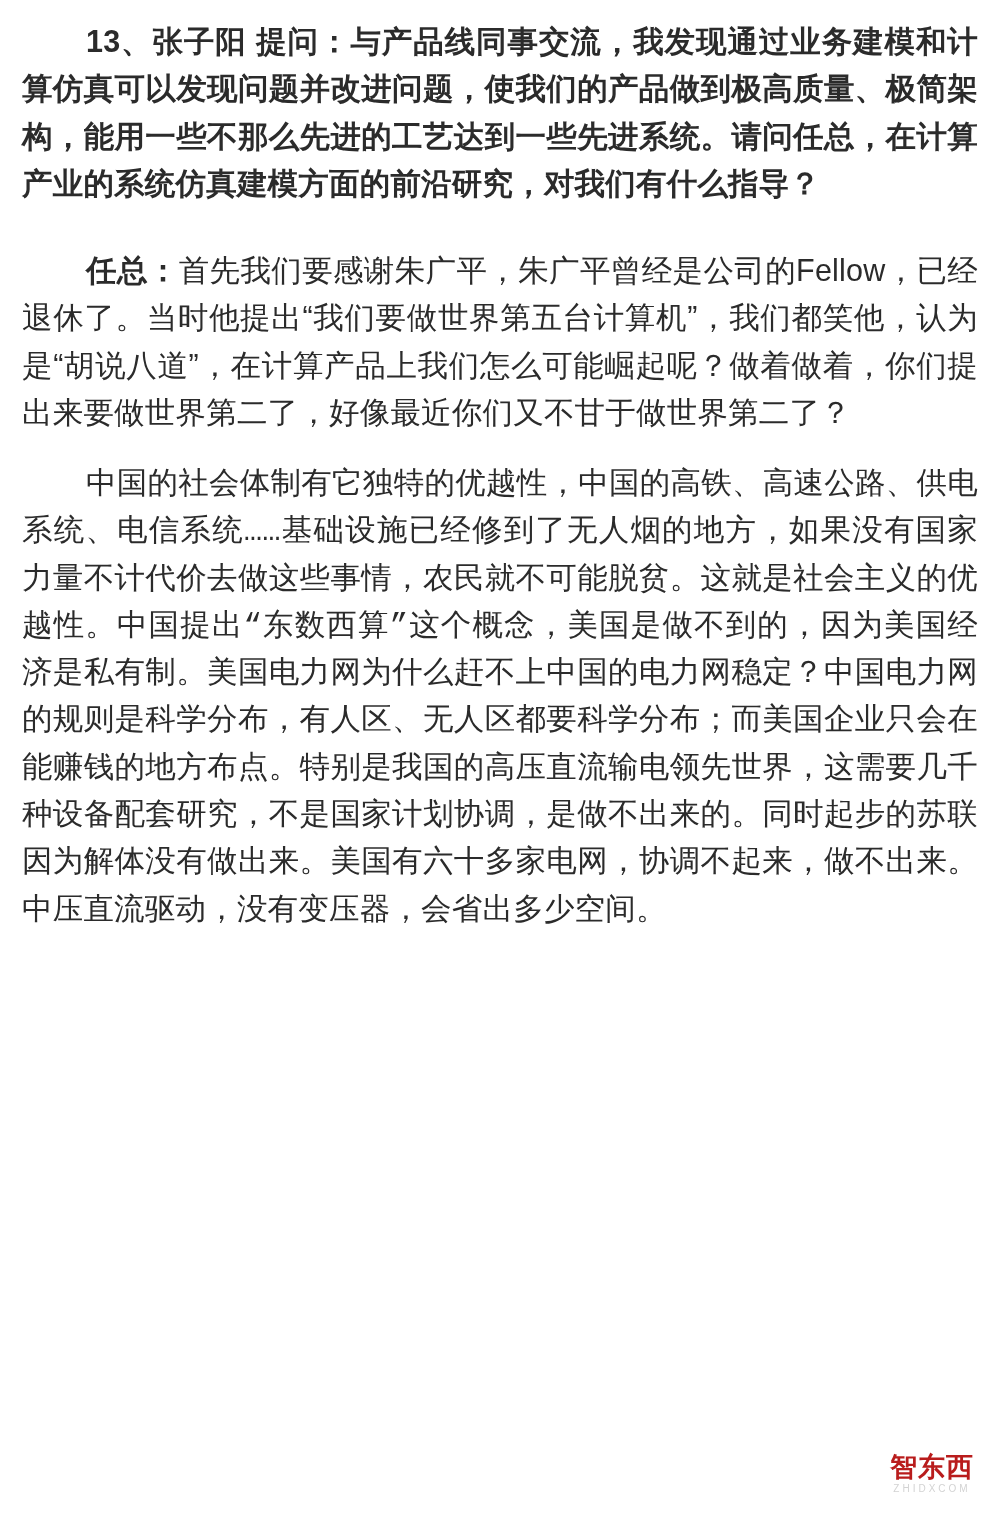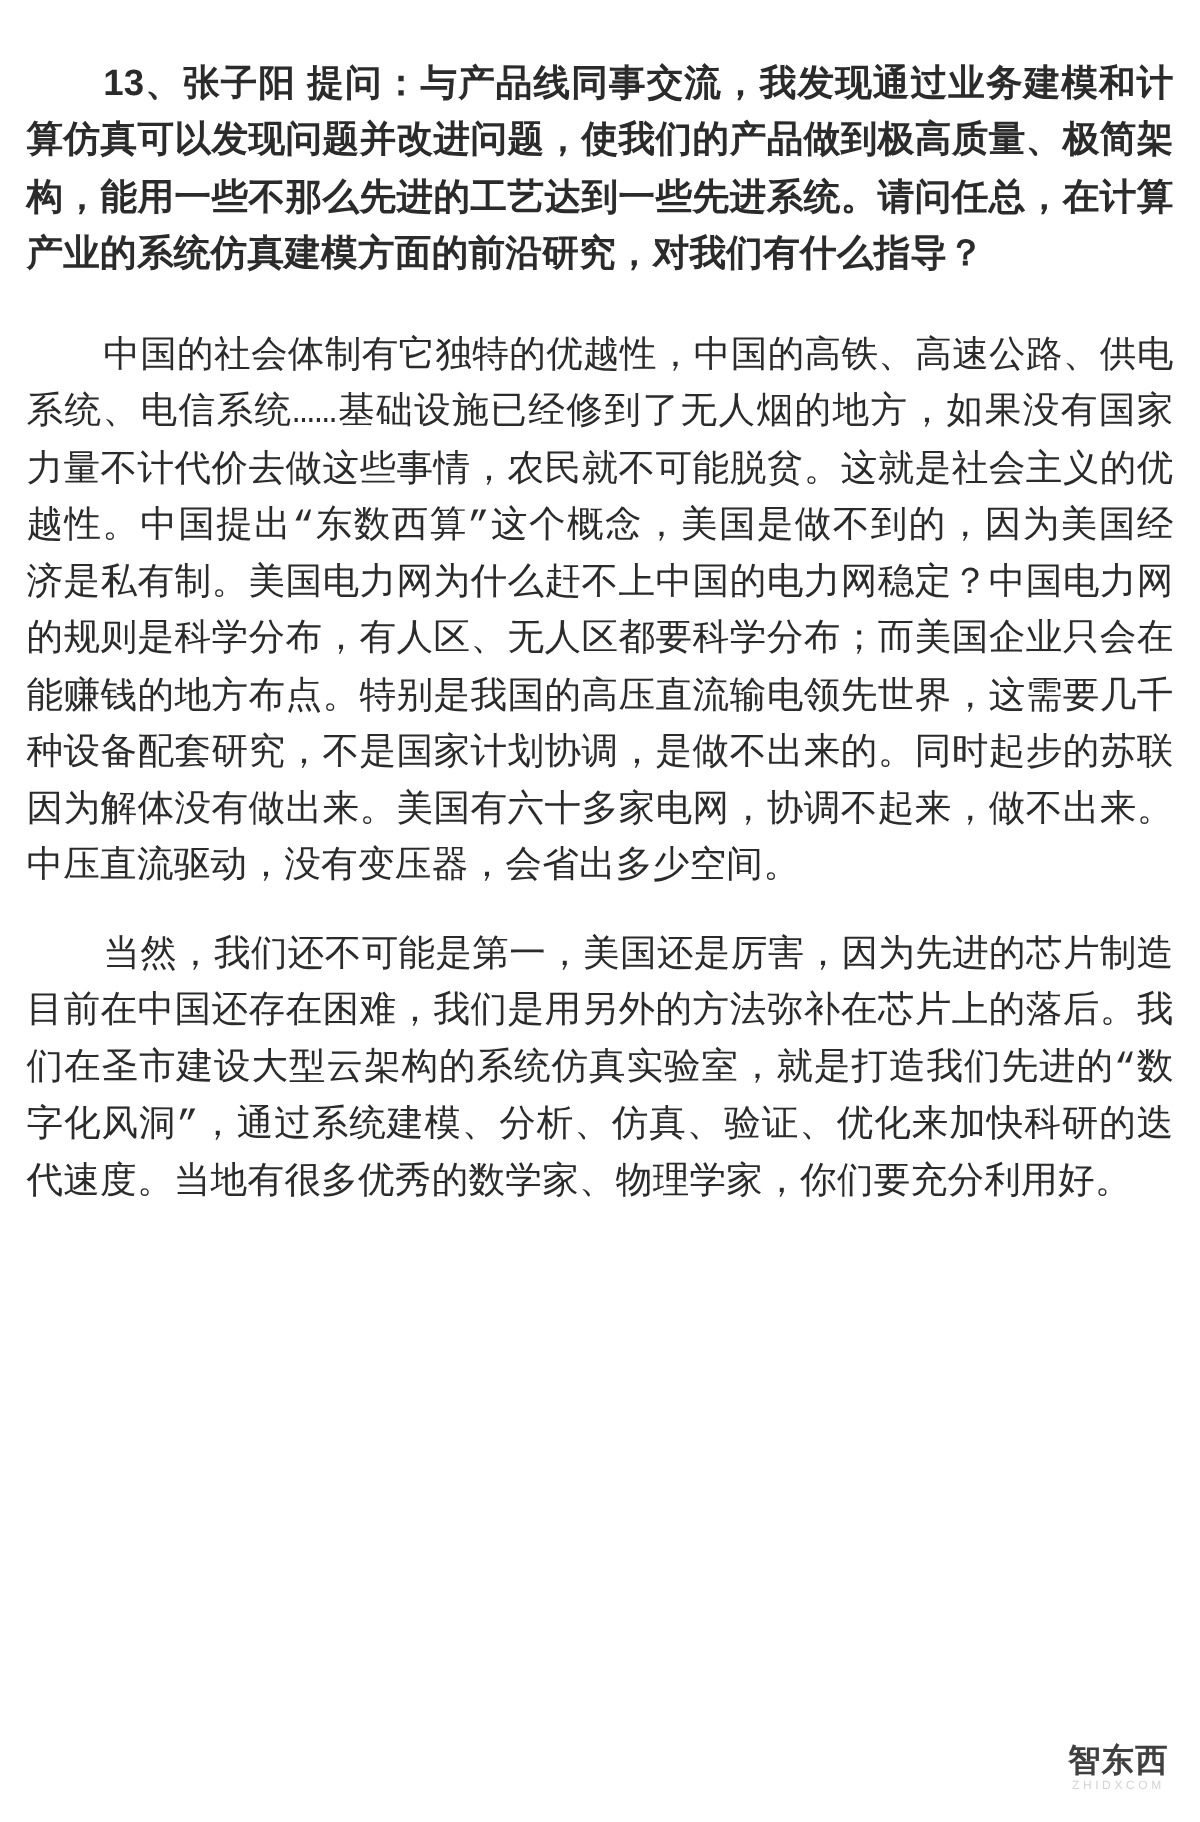--- a/index.html
+++ b/index.html
@@ -12,21 +12,20 @@
     min-height: 1518px;
     font-family: "Liberation Sans", "DejaVu Sans", sans-serif;
     color: #2b2b2b;
     position: relative;
     overflow: hidden;
   }
   .page {
     padding: 18px 22px 10px 22px;
     box-sizing: border-box;
     width: 1000px;
-    margin-top: 28px;
   }
   p {
     margin: 0 0 26px 0;
     font-size: 30.5px;
     line-height: 1.55;
     text-align: justify;
     text-justify: inter-ideograph;
     letter-spacing: 0.2px;
   }
   p.question {
@@ -52,42 +51,42 @@
     right: 26px;
     bottom: 24px;
     text-align: center;
     color: #c9c9c9;
     user-select: none;
   }
   .watermark .wm-main {
     font-size: 27px;
     letter-spacing: 1px;
     font-weight: bold;
-    color: #404040;
+    color: #b91c1c;
     line-height: 1.05;
   }
   .watermark .wm-sub {
     font-size: 10px;
     letter-spacing: 3px;
     color: #d3d3d3;
     margin-top: 2px;
     text-align: center;
   }
 </style>
 </head>
 <body>
 
 <div class="page">
 
   <p class="question"><span class="q-lead">13、张子阳 提问：</span><span>与产品线同事交流，我发现通过业务建模和计算仿真可以发现问题并改进问题，使我们的产品做到极高质量、极简架构，能用一些不那么先进的工艺达到一些先进系统。请问任总，在计算产业的系统仿真建模方面的前沿研究，对我们有什么指导？</span></p>
 
+  <p class="answer-first"><span class="speaker">任总：</span><span>首先我们要感谢朱广平，朱广平曾经是公司的Fellow，已经退休了。当时他提出“我们要做世界第五台计算机”，我们都笑他，认为是“胡说八道”，在计算产品上我们怎么可能崛起呢？做着做着，你们提出来要做世界第二了，好像最近你们又不甘于做世界第二了？</span></p>
 
   <p class="body-para">中国的社会体制有它独特的优越性，中国的高铁、高速公路、供电系统、电信系统……基础设施已经修到了无人烟的地方，如果没有国家力量不计代价去做这些事情，农民就不可能脱贫。这就是社会主义的优越性。中国提出“东数西算”这个概念，美国是做不到的，因为美国经济是私有制。美国电力网为什么赶不上中国的电力网稳定？中国电力网的规则是科学分布，有人区、无人区都要科学分布；而美国企业只会在能赚钱的地方布点。特别是我国的高压直流输电领先世界，这需要几千种设备配套研究，不是国家计划协调，是做不出来的。同时起步的苏联因为解体没有做出来。美国有六十多家电网，协调不起来，做不出来。中压直流驱动，没有变压器，会省出多少空间。</p>
 
 
-  <p class="body-para">当然，我们还不可能是第一，美国还是厉害，因为先进的芯片制造目前在中国还存在困难，我们是用另外的方法弥补在芯片上的落后。我们在圣市建设大型云架构的系统仿真实验室，就是打造我们先进的“数字化风洞”，通过系统建模、分析、仿真、验证、优化来加快科研的迭代速度。当地有很多优秀的数学家、物理学家，你们要充分利用好。</p>
 
 </div>
 
 <div class="watermark">
   <div class="wm-main">智东西</div>
   <div class="wm-sub">ZHIDXCOM</div>
 </div>
 
 </body></html>

